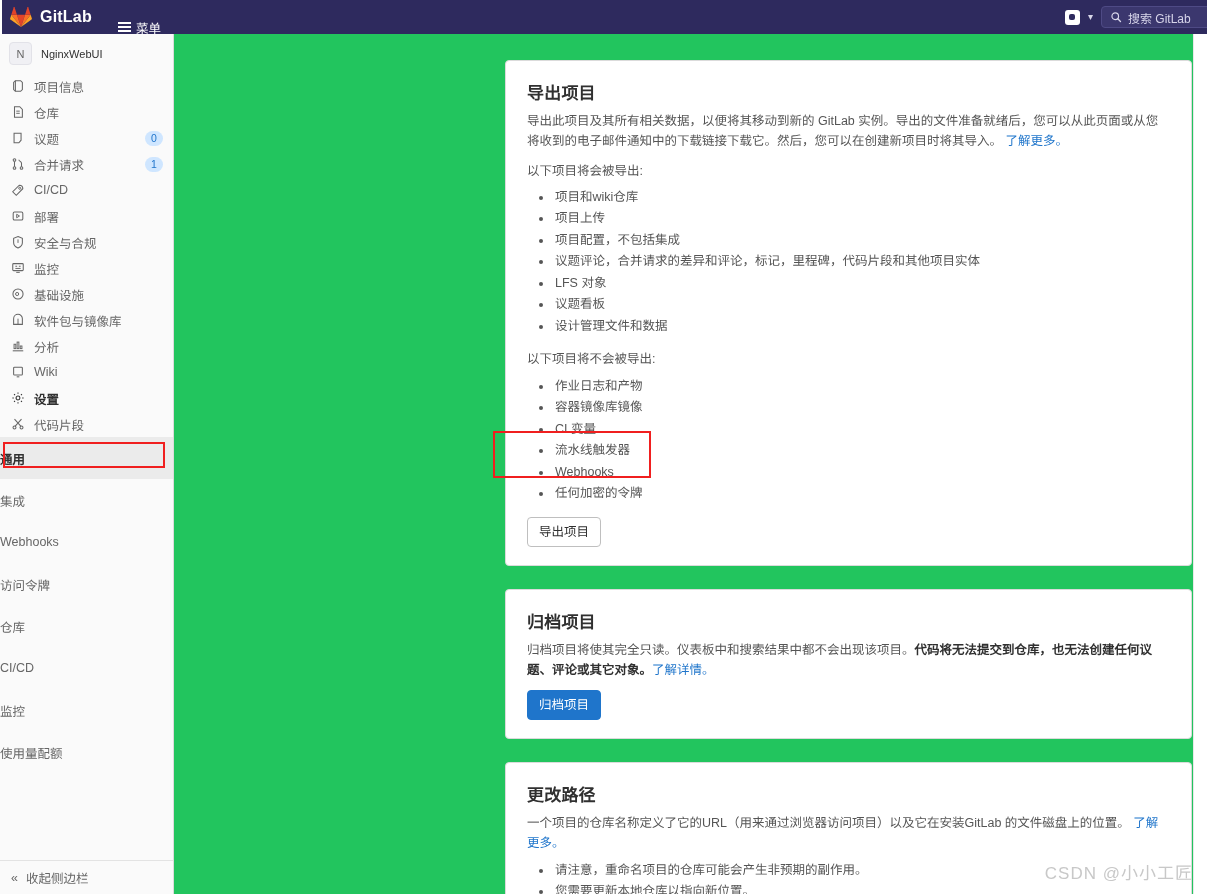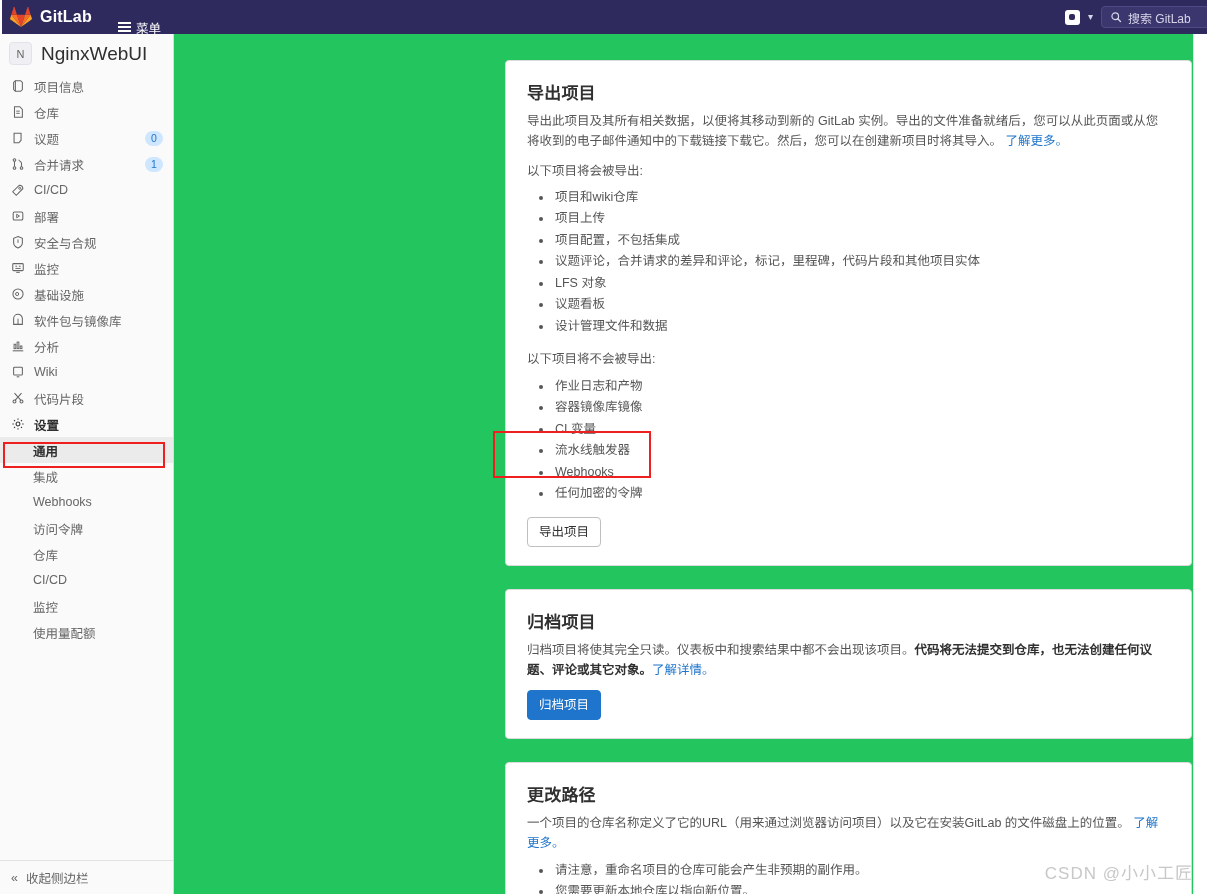--- a/index.html
+++ b/index.html
@@ -74,42 +74,42 @@
     display: flex; align-items: center; gap: 9px;
     padding: 8px 10px 8px 9px;
   }
   .sb-avatar {
     width: 23px; height: 23px; flex: none;
     border-radius: 4px; background: #f0f0f4;
     border: 1px solid #e2e2e8;
     color: #666; font-size: 11px;
     display: flex; align-items: center; justify-content: center;
   }
-  .sb-projname { font-size: 19px; color: #303030; font-weight: 400; }
+  .sb-projname { font-size: 11px; color: #303030; font-weight: 400; }
 
   .sb-item {
     display: flex; align-items: center;
     height: 26px; padding: 0 10px 0 10px;
     color: #666; font-size: 12.5px;
     cursor: pointer; position: relative; justify-content: center;
   }
   .sb-item .ic { width: 16px; flex: none; display:flex; align-items:center; justify-content:center; margin-right: 8px; color:#666; }
   .sb-item .lbl { flex: 1; white-space: nowrap; }
   .sb-item .badge {
     background: #cfe6ff; color: #1f75cb;
     border-radius: 9px; min-width: 18px; height: 15px;
     font-size: 10.5px; display: flex; align-items: center; justify-content: center;
     padding: 0 5px;
   }
   .sb-item.settings { color: #303030; font-weight: 700; }
   .sb-item.settings .ic { color: #303030; }
 
   .sb-sub {
     display: flex; align-items: center;
-    height: 26px; padding-left: 33px;
+    height: 42px; 
     font-size: 12.5px; color: #666; cursor: pointer;
   }
   .sb-sub.active {
     background: #ebebeb; color: #303030; font-weight: 700;
   }
   .sb-collapse {
     position: absolute; bottom: 0; left: 0; right: 0;
     height: 34px; border-top: 1px solid #e3e3e3;
     display: flex; align-items: center; gap: 8px;
     padding-left: 11px; color: #666; font-size: 12.5px; cursor: pointer;
@@ -348,39 +348,39 @@
       <div class="sb-item">
         <span class="ic">
           <svg width="14" height="14" viewBox="0 0 16 16">
               <rect x="3" y="2.5" width="10" height="9" rx="1" fill="none" stroke="currentColor" stroke-width="1.2"></rect>
               <path d="M6.5 13.5h3" stroke="currentColor" stroke-width="1.2"></path>
             </svg>
         </span>
         <span class="lbl">Wiki</span>
       </div>
 
+      <div class="sb-item settings">
+        <span class="ic">
+          <svg width="14" height="14" viewBox="0 0 16 16">
+              <circle cx="8" cy="8" r="2.2" fill="none" stroke="currentColor" stroke-width="1.2"></circle>
+              <path d="M8 1.6v1.6M8 12.8v1.6M1.6 8h1.6M12.8 8h1.6M3.5 3.5l1.1 1.1M11.4 11.4l1.1 1.1M12.5 3.5l-1.1 1.1M4.6 11.4l-1.1 1.1" stroke="currentColor" stroke-width="1.2"></path>
+            </svg>
+        </span>
+        <span class="lbl">设置</span>
+      </div>
+
       <div class="sb-item">
         <span class="ic">
           <svg width="14" height="14" viewBox="0 0 16 16">
               <circle cx="4" cy="12" r="1.7" fill="none" stroke="currentColor" stroke-width="1.2"></circle>
               <circle cx="12" cy="12" r="1.7" fill="none" stroke="currentColor" stroke-width="1.2"></circle>
               <path d="M4.6 10.6L12 2.5M11.4 10.6L4 2.5" stroke="currentColor" stroke-width="1.2"></path>
             </svg>
         </span>
         <span class="lbl">代码片段</span>
-      </div>
-
-      <div class="sb-item settings">
-        <span class="ic">
-          <svg width="14" height="14" viewBox="0 0 16 16">
-              <circle cx="8" cy="8" r="2.2" fill="none" stroke="currentColor" stroke-width="1.2"></circle>
-              <path d="M8 1.6v1.6M8 12.8v1.6M1.6 8h1.6M12.8 8h1.6M3.5 3.5l1.1 1.1M11.4 11.4l1.1 1.1M12.5 3.5l-1.1 1.1M4.6 11.4l-1.1 1.1" stroke="currentColor" stroke-width="1.2"></path>
-            </svg>
-        </span>
-        <span class="lbl">设置</span>
       </div>
 
       <div class="sb-sub active">
           <span>通用</span>
         </div>
       <div class="sb-sub">
           <span>集成</span>
         </div>
       <div class="sb-sub">
           <span>Webhooks</span>

